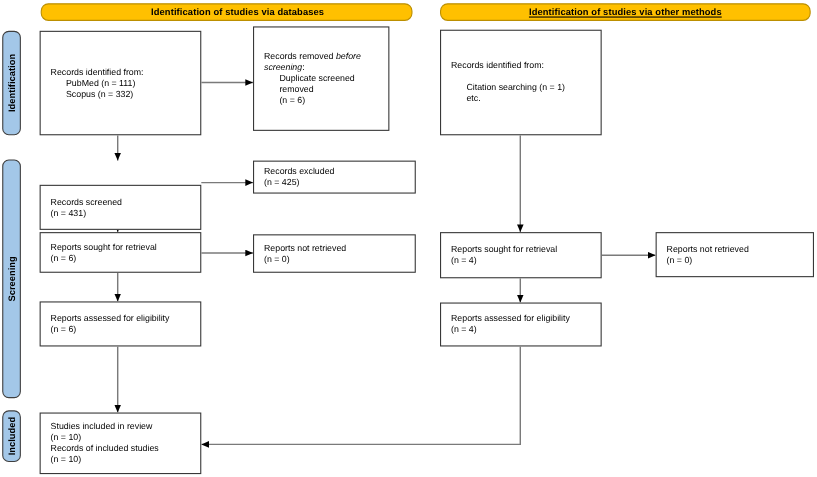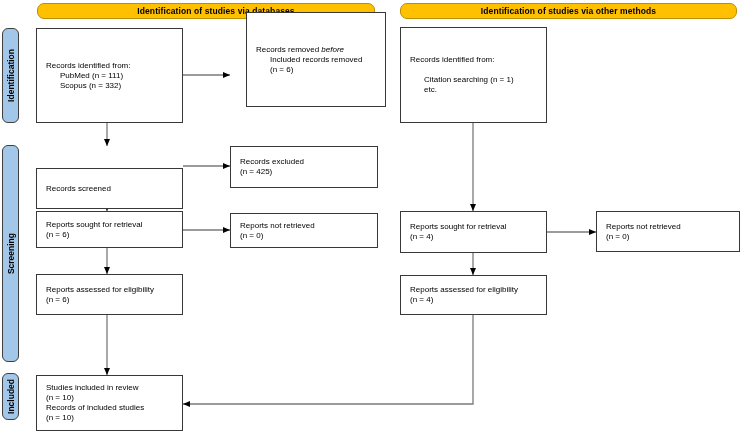--- a/index.html
+++ b/index.html
@@ -79,21 +79,21 @@
     stroke-width: 1.3;
     fill: none;
   }
 </style>
 </head>
 <body>
 
 <div class="canvas">
 
   <div class="hdr" style="left:37px; top:3px; width:338px; height:16px;padding-left:20px;">Identification of studies via databases</div>
-  <div class="hdr" style="left:400px; top:3px; width:337px; height:16px;">Identification of studies via other methods</div>
+  <div class="hdr" style="left:400px; top:3px; width:337px; height:16px;text-decoration:underline;">Identification of studies via other methods</div>
 
   <div class="stage" style="left:2px; top:28px; width:17px; height:95px;">
     <span>Identification</span>
   </div>
   <div class="stage" style="left:2px; top:145px; width:17px; height:217px;">
     <span>Screening</span>
   </div>
   <div class="stage" style="left:2px; top:373px; width:17px; height:47px;">
     <span>Included</span>
   </div>
@@ -116,31 +116,33 @@
     <path class="aline" marker-end="url(#ah)" d="M547,232 L596,232"></path>
     <path class="aline" marker-end="url(#ah)" d="M473,315 L473,404 L183,404"></path>
   </svg>
 
   <div class="box" style="left:36px; top:28px; width:147px; height:95px;">
     <div class="line">Records identified from:</div>
     <div class="line indent">PubMed (n = 111)</div>
     <div class="line indent">Scopus (n = 332)</div>
   </div>
 
-  <div class="box" style="left:230px; top:12px; width:140px; height:95px;margin-left:16px;">
+  <div class="box" style="left:230px; top:24px; width:124px; height:95px;">
     <div class="line"><span>Records removed </span><span class="it">before</span></div>
-    <div class="line indent">Included records removed</div>
+    <div class="line"><span class="it">screening</span><span>:</span></div>
+    <div class="line indent">Duplicate screened removed</div>
     <div class="line indent">(n = 6)</div>
   </div>
 
   <div class="box" style="left:36px; top:146px; width:147px; height:41px;margin-top:22px;">
     <div class="line">Records screened</div>
+    <div class="line">(n = 431)</div>
   </div>
 
-  <div class="box" style="left:230px; top:146px; width:148px; height:42px;">
+  <div class="box" style="left:230px; top:146px; width:148px; height:30px;">
     <div class="line">Records excluded</div>
     <div class="line">(n = 425)</div>
   </div>
 
   <div class="box" style="left:36px; top:211px; width:147px; height:37px;">
     <div class="line">Reports sought for retrieval</div>
     <div class="line">(n = 6)</div>
   </div>
 
   <div class="box" style="left:230px; top:213px; width:148px; height:35px;">

